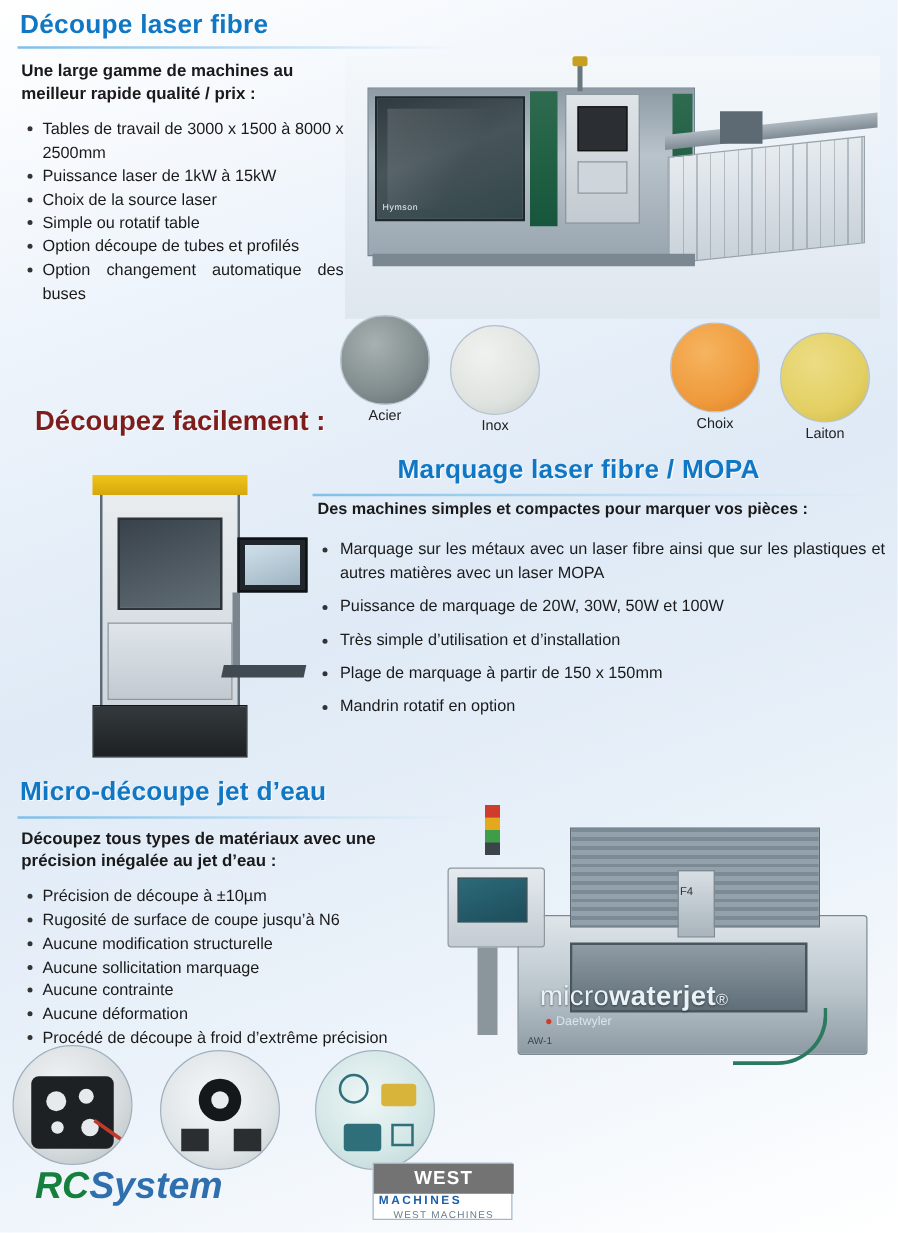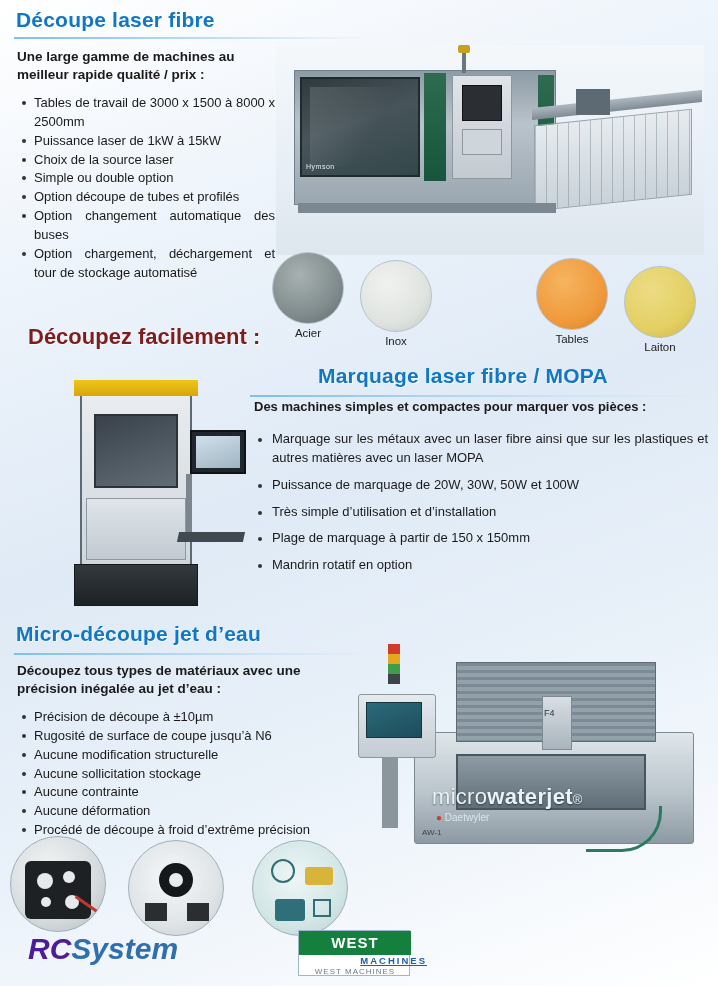--- a/index.html
+++ b/index.html
@@ -117,43 +117,42 @@
   #samples { position:absolute; left:6px; top:836px; width:352px; height:100px; }
   .samp { position:absolute; width:96px; height:96px; border-radius:50%; border:1px solid #9fb0bd; overflow:hidden; }
   .s1 { left:4px;  top:0;  background:radial-gradient(circle at 40% 35%,#f2f4f5,#d6dbdd 60%,#b6bcbf); }
   .s2 { left:122px; top:4px; background:radial-gradient(circle at 45% 40%,#f6f8f9,#dfe4e7 60%,#c2c8cb); }
   .s3 { left:246px; top:4px; background:radial-gradient(circle at 45% 40%,#eef6f6,#d3e6e6 60%,#b6cfd0); }
   .disc-dark { position:absolute; left:14px; top:24px; width:66px; height:58px; background:#1d2124; border-radius:6px; }
   .hole { position:absolute; border-radius:50%; background:#e7eaec; }
 
   
   #footer-brand { position:absolute; left:28px; top:932px; font-size:30px; font-weight:bold; font-style:italic; color:#2f6fad; }
-  #footer-brand .b1 { color:#4c1d95; }
+  #footer-brand .b1 { color:#15803d; }
   #logo-west { position:absolute; left:298px; top:930px; width:112px; height:46px; background:#ffffff; border:1px solid #9fb6cc; }
-  .wl1 { position:absolute; left:0; top:0; width:112px; height:24px; background:#15803d; color:#fff; font-weight:bold; font-size:15px; text-align:center; line-height:24px; letter-spacing:1px; }
-  .wl2 { position:absolute; left:16px; top:24px; width:112px; text-align:right; font-size:9.5px; color:#1c5fa8; letter-spacing:2px; font-weight:bold;text-decoration:underline; }
+  .wl1 { position:absolute; left:0; top:0; width:112px; height:24px; background:#737373; color:#fff; font-weight:bold; font-size:15px; text-align:center; line-height:24px; letter-spacing:1px; }
+  .wl2 { position:absolute; left:4px; top:24px; width:112px; text-align:left; font-size:9.5px; color:#1c5fa8; letter-spacing:2px; font-weight:bold; }
   .wl3 { position:absolute; left:0; top:36px; width:112px; text-align:center; font-size:8px; color:#6a7b8b; letter-spacing:1px; }
 </style>
 </head>
 <body>
 
 <div class="page">
 
   <div class="sec-title" id="sec1-title">Découpe laser fibre</div>
   <div class="sec-rule" id="sec1-rule"></div>
   <div class="lead" id="sec1-lead">Une large gamme de machines au meilleur rapide qualité / prix :</div>
 
   <ul class="bul" id="sec1-list">
     <li>Tables de travail de 3000 x 1500 à 8000 x 2500mm</li>
     <li>Puissance laser de 1kW à 15kW</li>
     <li>Choix de la source laser</li>
-    <li>Simple ou double option</li>
+    <li>Simple ou rotatif table</li>
     <li>Option découpe de tubes et profilés</li>
     <li>Option changement automatique des buses</li>
-    <li>Option chargement, déchargement et tour de stockage automatisé</li>
   </ul>
 
   <div id="machine1">
     <div class="m1-bg"></div>
     <div class="m1-body"></div>
     <div class="m1-glass"></div>
     <div class="m1-green1"></div>
     <div class="m1-green2"></div>
     <div class="m1-panel"></div>
     <div class="m1-scr"></div>
@@ -173,21 +172,21 @@
     <div class="mat" style="left:0px;top:0px;">
       <div class="disc" style="background:radial-gradient(circle at 38% 32%,#a8b1b2,#7f8b8c 62%,#5d6869);"></div>
       <div class="cap">Acier</div>
     </div>
     <div class="mat" style="left:88px;top:8px;">
       <div class="disc" style="background:radial-gradient(circle at 38% 32%,#f0f2ef,#dfe3df 62%,#c2c7c3);"></div>
       <div class="cap">Inox</div>
     </div>
     <div class="mat" style="left:264px;top:6px;">
       <div class="disc" style="background:radial-gradient(circle at 38% 32%,#f6b45f,#ef9a3c 62%,#d97f23);"></div>
-      <div class="cap">Tables</div>
+      <div class="cap">Choix</div>
     </div>
     <div class="mat" style="left:352px;top:14px;">
       <div class="disc" style="background:radial-gradient(circle at 38% 32%,#ecdd85,#e3cf62 62%,#cbb647);"></div>
       <div class="cap">Laiton</div>
     </div>
   </div>
 
   <div id="sec1b">Découpez facilement :</div>
 
   <div class="sec-title" id="sec2-title">Marquage laser fibre / MOPA</div>
@@ -215,21 +214,21 @@
   </div>
 
   <div class="sec-title" id="sec3-title">Micro-découpe jet d’eau</div>
   <div class="sec-rule" id="sec3-rule"></div>
   <div class="lead" id="sec3-lead">Découpez tous types de matériaux avec une précision inégalée au jet d’eau :</div>
 
   <ul class="bul" id="sec3-list">
     <li>Précision de découpe à ±10µm</li>
     <li>Rugosité de surface de coupe jusqu’à N6</li>
     <li>Aucune modification structurelle</li>
-    <li>Aucune sollicitation stockage</li>
+    <li>Aucune sollicitation marquage</li>
     <li>Aucune contrainte</li>
     <li>Aucune déformation</li>
     <li>Procédé de découpe à froid d’extrême précision</li>
   </ul>
 
   <div id="machine3">
     <div class="m3-tank"></div>
     <div class="m3-gantry"></div>
     <div class="m3-water"></div>
     <div class="m3-cnc"></div>

